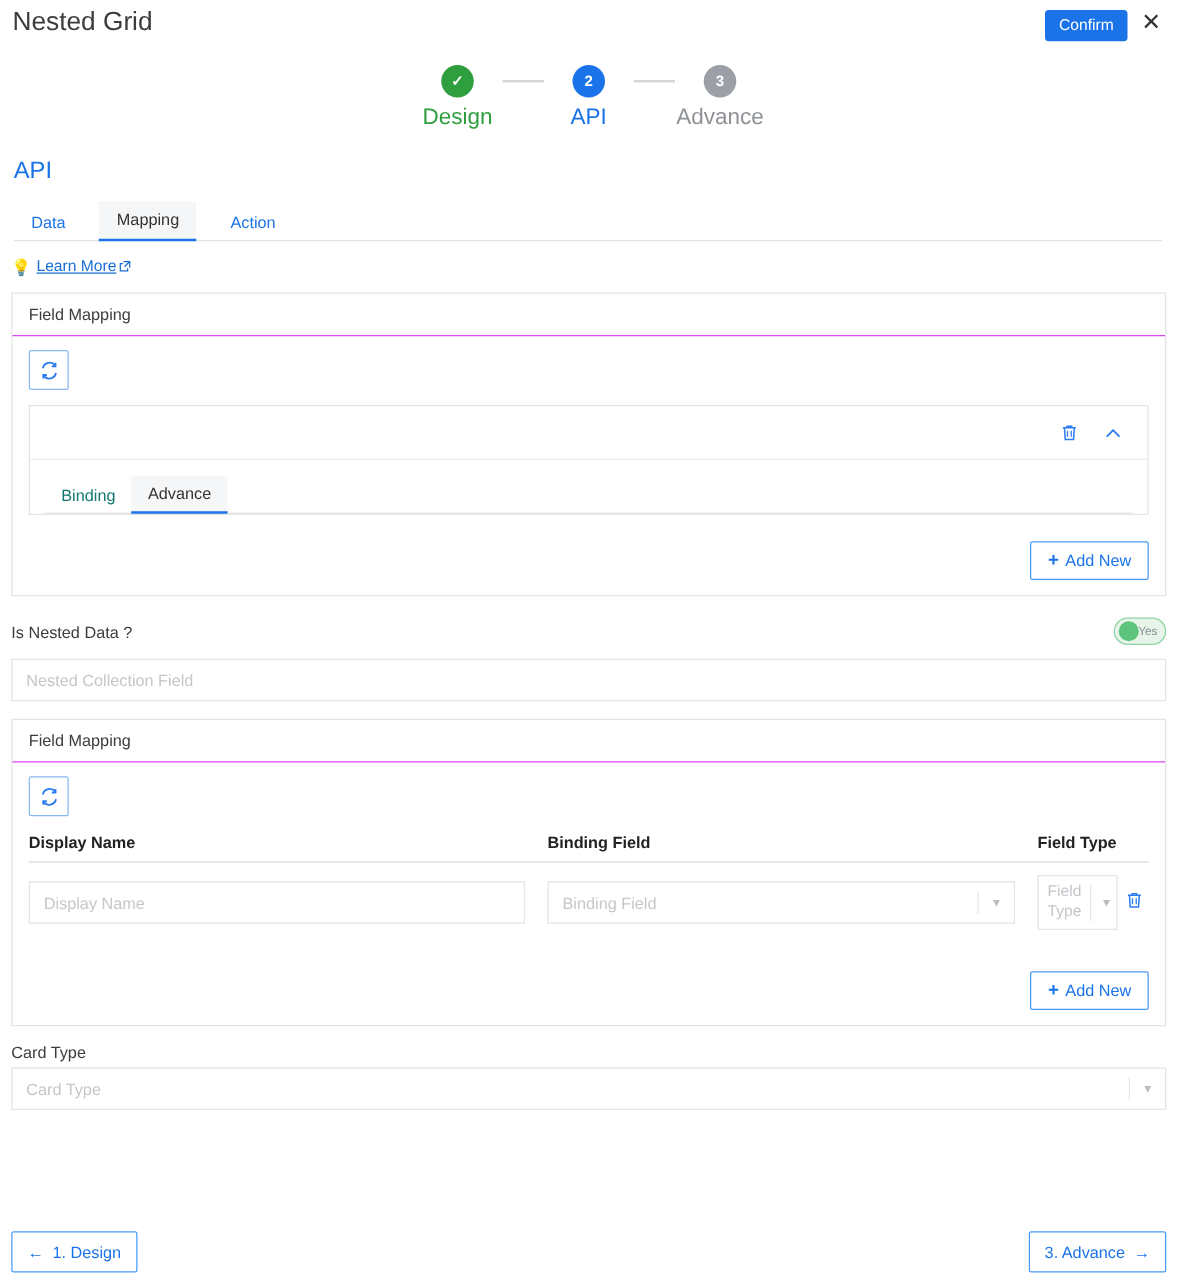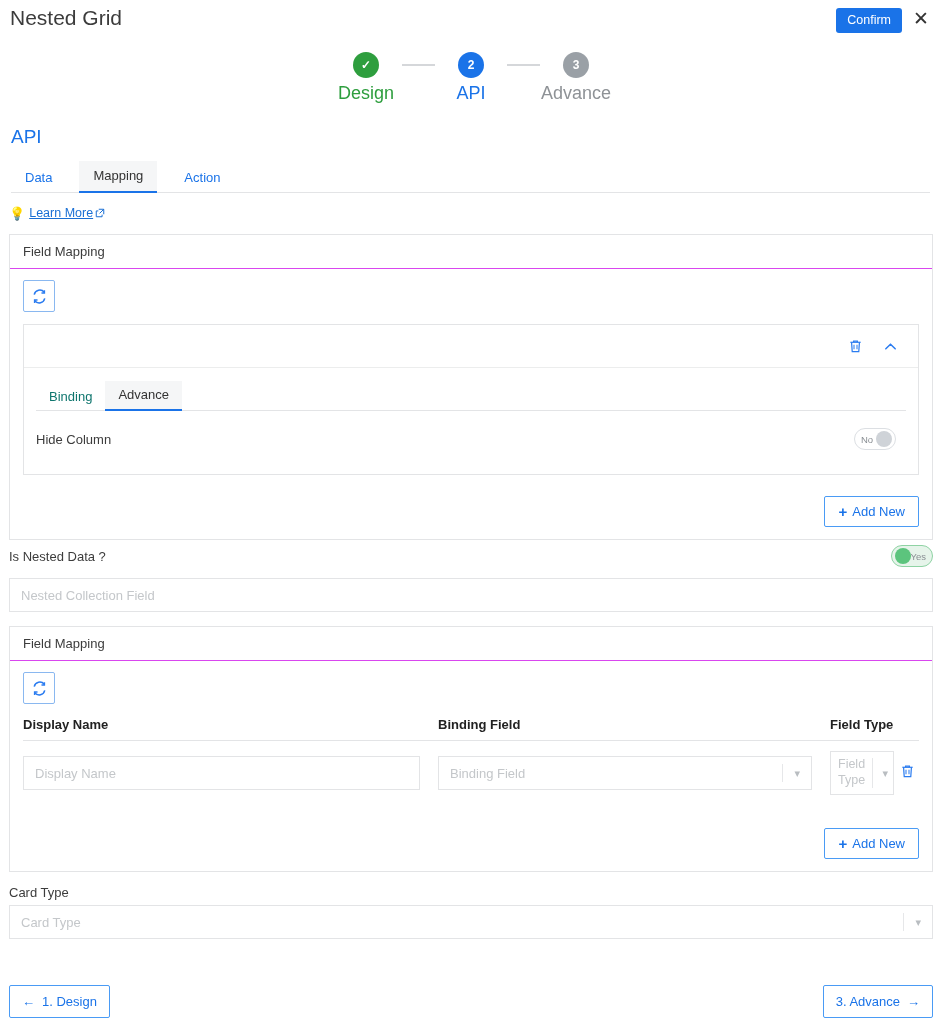--- a/index.html
+++ b/index.html
@@ -136,21 +136,21 @@
     font-size:13px; padding:7px 13px; border-radius:2px; cursor:pointer;
     display:inline-flex; align-items:center; gap:5px;
     font-family:"Liberation Sans", sans-serif;
   }
   .plus { font-size:15px; font-weight:700; line-height:1; }
 
   
   .form-row { margin:11px 9px 0 9px; }
   .form-row.inline {
     display:flex; align-items:center; justify-content:space-between;
-    margin-top:5px;
+    margin-top:17px;
   }
   .form-label { font-size:13px; color:#3c3c3c; display:block; margin-bottom:5px; }
   .req { color:#e53935; font-size:12px; vertical-align:super; }
   .text-input {
     width:100%; height:34px; border:1px solid #e3e4e6; background:#fff;
     padding:0 11px; font-size:13px; color:#3c3c3c;
     font-family:"Liberation Sans", sans-serif; outline:none;
   }
   .text-input::placeholder { color:#c4c7ca; }
   .select-wrap { position:relative; width:100%; }
@@ -271,27 +271,20 @@
             <path d="M3 10.5L8 5.5l5 5" stroke="#2b7cf0" stroke-width="1.6" fill="none" stroke-linecap="round" stroke-linejoin="round"></path>
           </svg>
         </span>
       </div>
 
       <div class="inner-tabs">
         <button class="inner-tab">Binding</button>
         <button class="inner-tab active">Advance</button>
       </div>
 
-      <div class="setting-row">
-        <span>Hide Column</span>
-        <div class="toggle off">
-          <span class="tg-label">No</span>
-          <span class="knob"></span>
-        </div>
-      </div>
     </div>
   </div>
 
   <div class="panel-foot">
     <button class="add-new-btn">
       <span class="plus">+</span>
       <span>Add New</span>
     </button>
   </div>
 </div>

